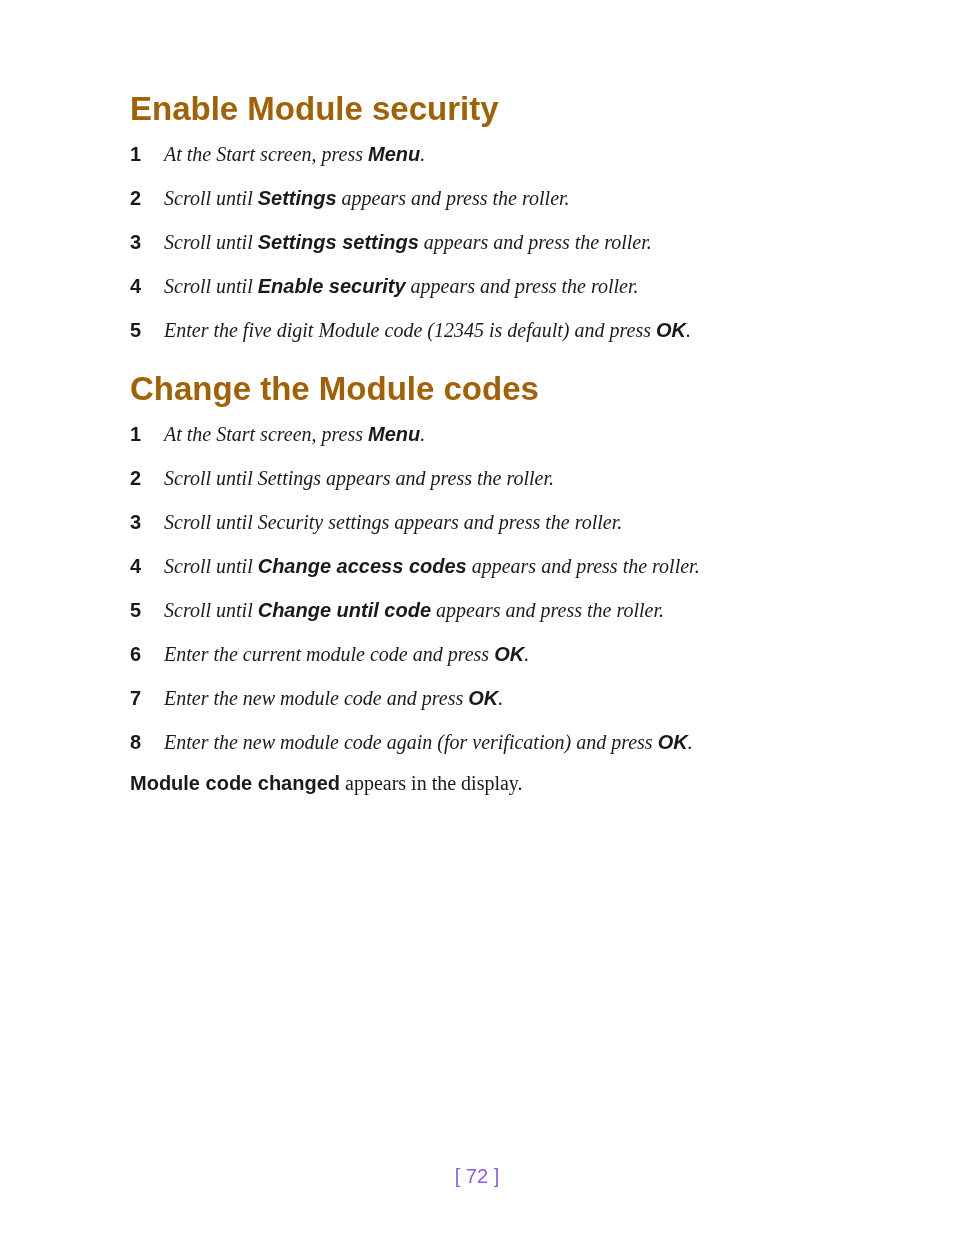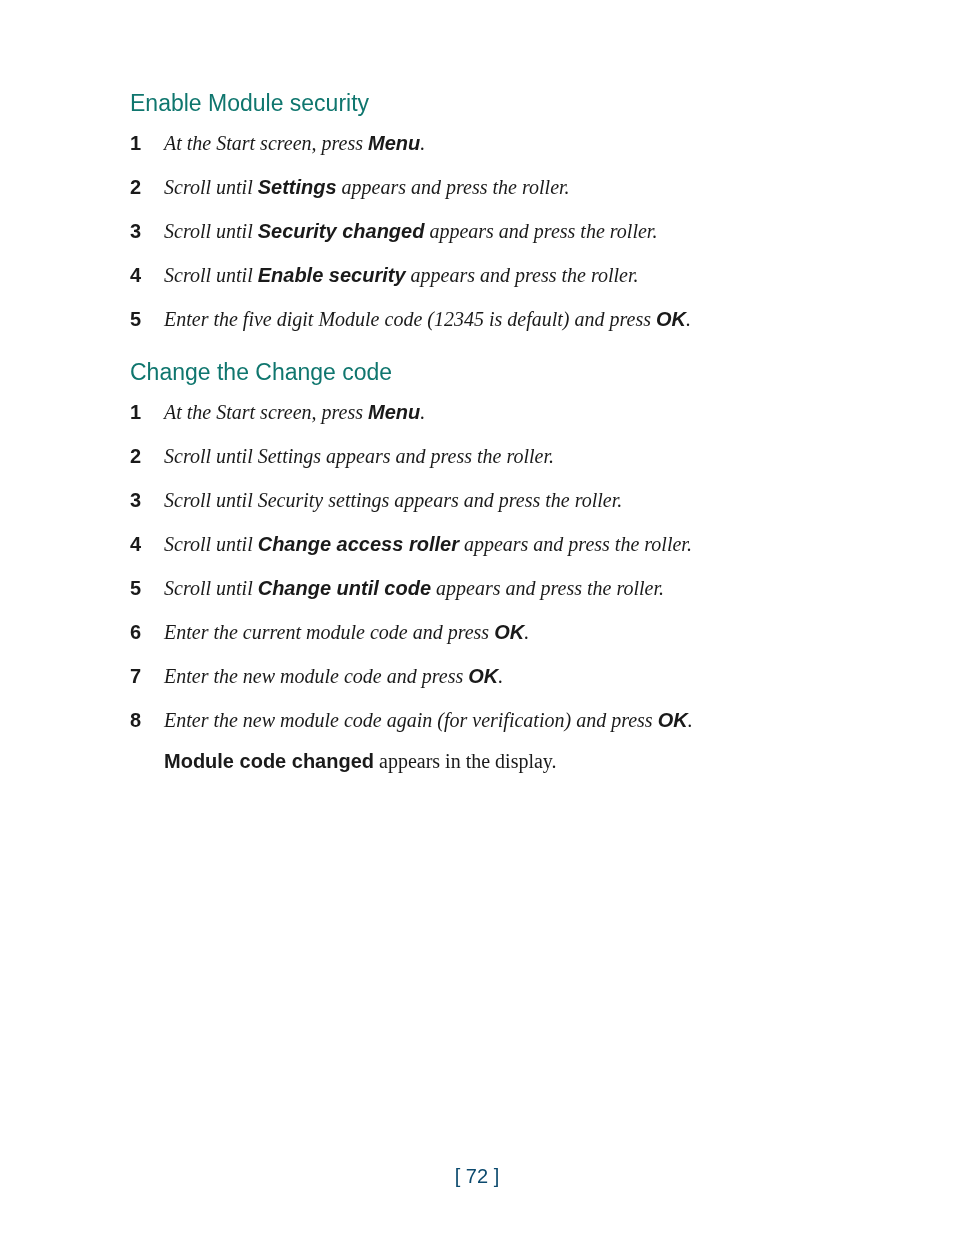--- a/index.html
+++ b/index.html
@@ -9,23 +9,23 @@
     }
     body {
       width: 954px;
       height: 1248px;
       background: #ffffff;
       font-family: Georgia, 'Times New Roman', serif;
       padding: 90px 130px 60px 130px;
       position: relative;
     }
     h2 {
-      color: #0f766e;
-      font-size: 23px;
-      font-weight: normal;
+      color: #a16207;
+      font-size: 33px;
+      font-weight: bold;
       margin-bottom: 12px;
       font-family: Arial, Helvetica, sans-serif;
     }
     h2.second {
       margin-top: 26px;
     }
     .step {
       display: flex;
       align-items: baseline;
       margin-bottom: 16px;
@@ -41,84 +41,83 @@
     .step-text {
       flex: 1;
       line-height: 1.4;
       font-style: italic;
     }
     .step-text strong {
       font-weight: bold;
       font-family: Arial, Helvetica, sans-serif;
     }
     .trailing {
-      margin-left: 34px;
       font-size: 20px;
       color: #1a1a1a;
       margin-top: 4px;
     }
     .trailing strong {
       font-weight: bold;
       font-family: Arial, Helvetica, sans-serif;
     }
     .page-number {
       position: absolute;
       bottom: 60px;
       left: 0;
       right: 0;
       text-align: center;
-      color: #0c4a6e;
+      color: #8b5cf6;
       font-size: 20px;
       font-family: Arial, Helvetica, sans-serif;
     }
   </style>
 </head>
 <body>
 
 <h2>Enable Module security</h2>
 <div id="steps1">
     <div class="step">
       <span class="step-num">1</span>
       <span class="step-text">At the Start screen, press <strong>Menu</strong>.</span>
     </div>
     <div class="step">
       <span class="step-num">2</span>
       <span class="step-text">Scroll until <strong>Settings</strong> appears and press the roller.</span>
     </div>
     <div class="step">
       <span class="step-num">3</span>
-      <span class="step-text">Scroll until <strong>Security changed</strong> appears and press the roller.</span>
+      <span class="step-text">Scroll until <strong>Settings settings</strong> appears and press the roller.</span>
     </div>
     <div class="step">
       <span class="step-num">4</span>
       <span class="step-text">Scroll until <strong>Enable security</strong> appears and press the roller.</span>
     </div>
     <div class="step">
       <span class="step-num">5</span>
       <span class="step-text">Enter the five digit Module code (12345 is default) and press <strong>OK</strong>.</span>
     </div>
   </div>
 
-<h2 class="second">Change the Change code</h2>
+<h2 class="second">Change the Module codes</h2>
 <div id="steps2">
     <div class="step">
       <span class="step-num">1</span>
       <span class="step-text">At the Start screen, press <strong>Menu</strong>.</span>
     </div>
     <div class="step">
       <span class="step-num">2</span>
       <span class="step-text">Scroll until Settings appears and press the roller.</span>
     </div>
     <div class="step">
       <span class="step-num">3</span>
       <span class="step-text">Scroll until Security settings appears and press the roller.</span>
     </div>
     <div class="step">
       <span class="step-num">4</span>
-      <span class="step-text">Scroll until <strong>Change access roller</strong> appears and press the roller.</span>
+      <span class="step-text">Scroll until <strong>Change access codes</strong> appears and press the roller.</span>
     </div>
     <div class="step">
       <span class="step-num">5</span>
       <span class="step-text">Scroll until <strong>Change until code</strong> appears and press the roller.</span>
     </div>
     <div class="step">
       <span class="step-num">6</span>
       <span class="step-text">Enter the current module code and press <strong>OK</strong>.</span>
     </div>
     <div class="step">

